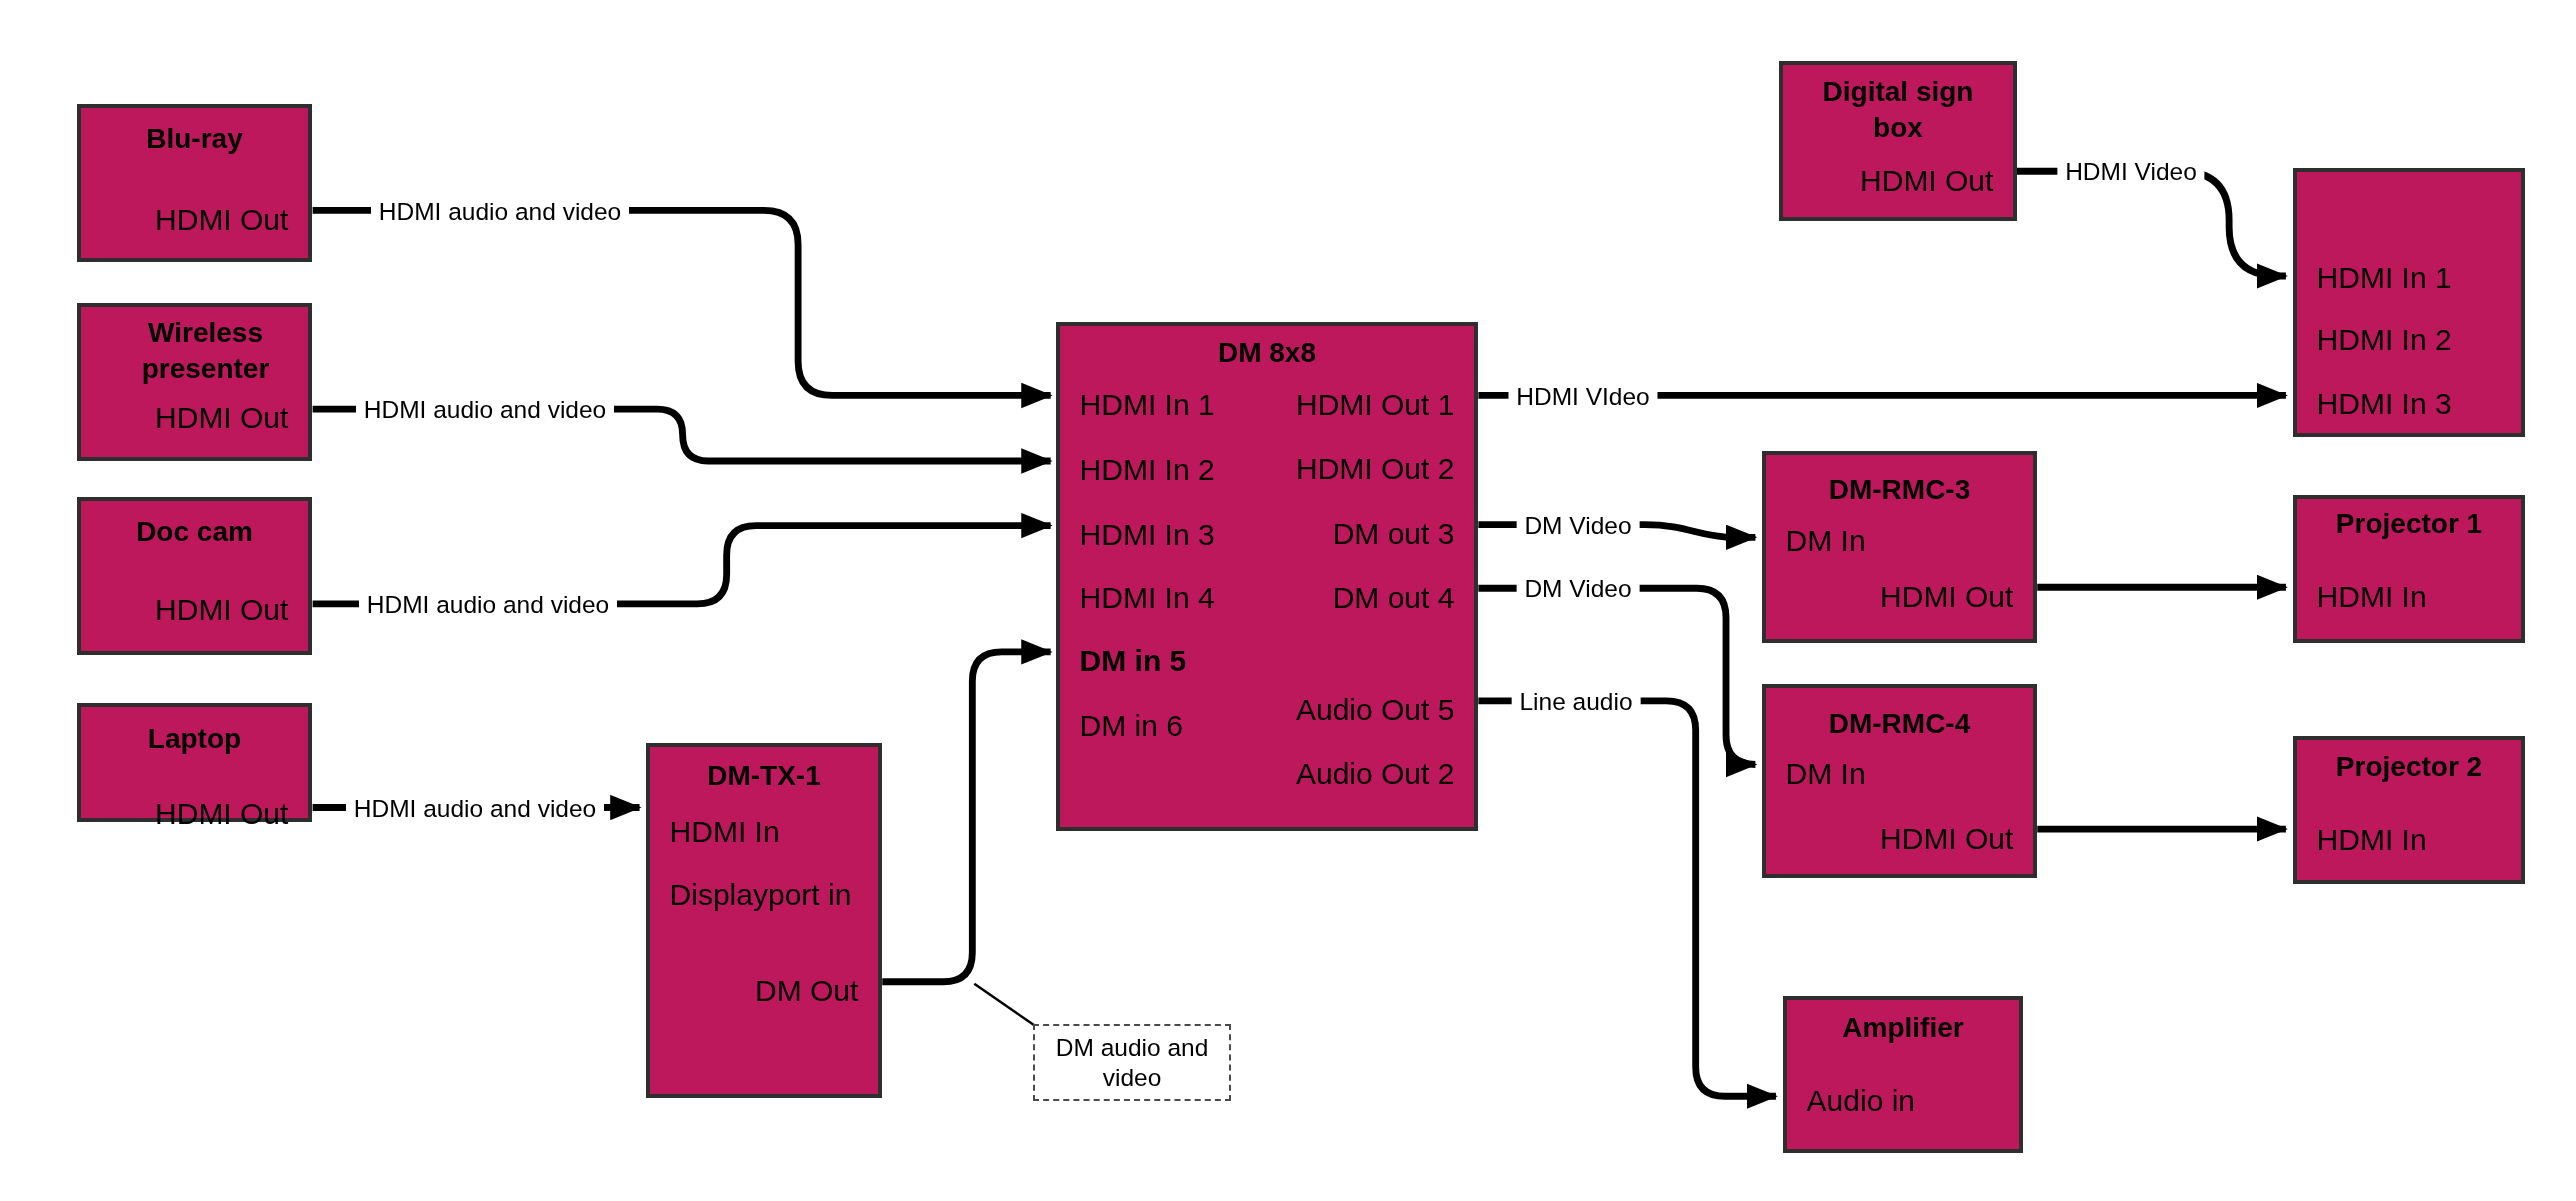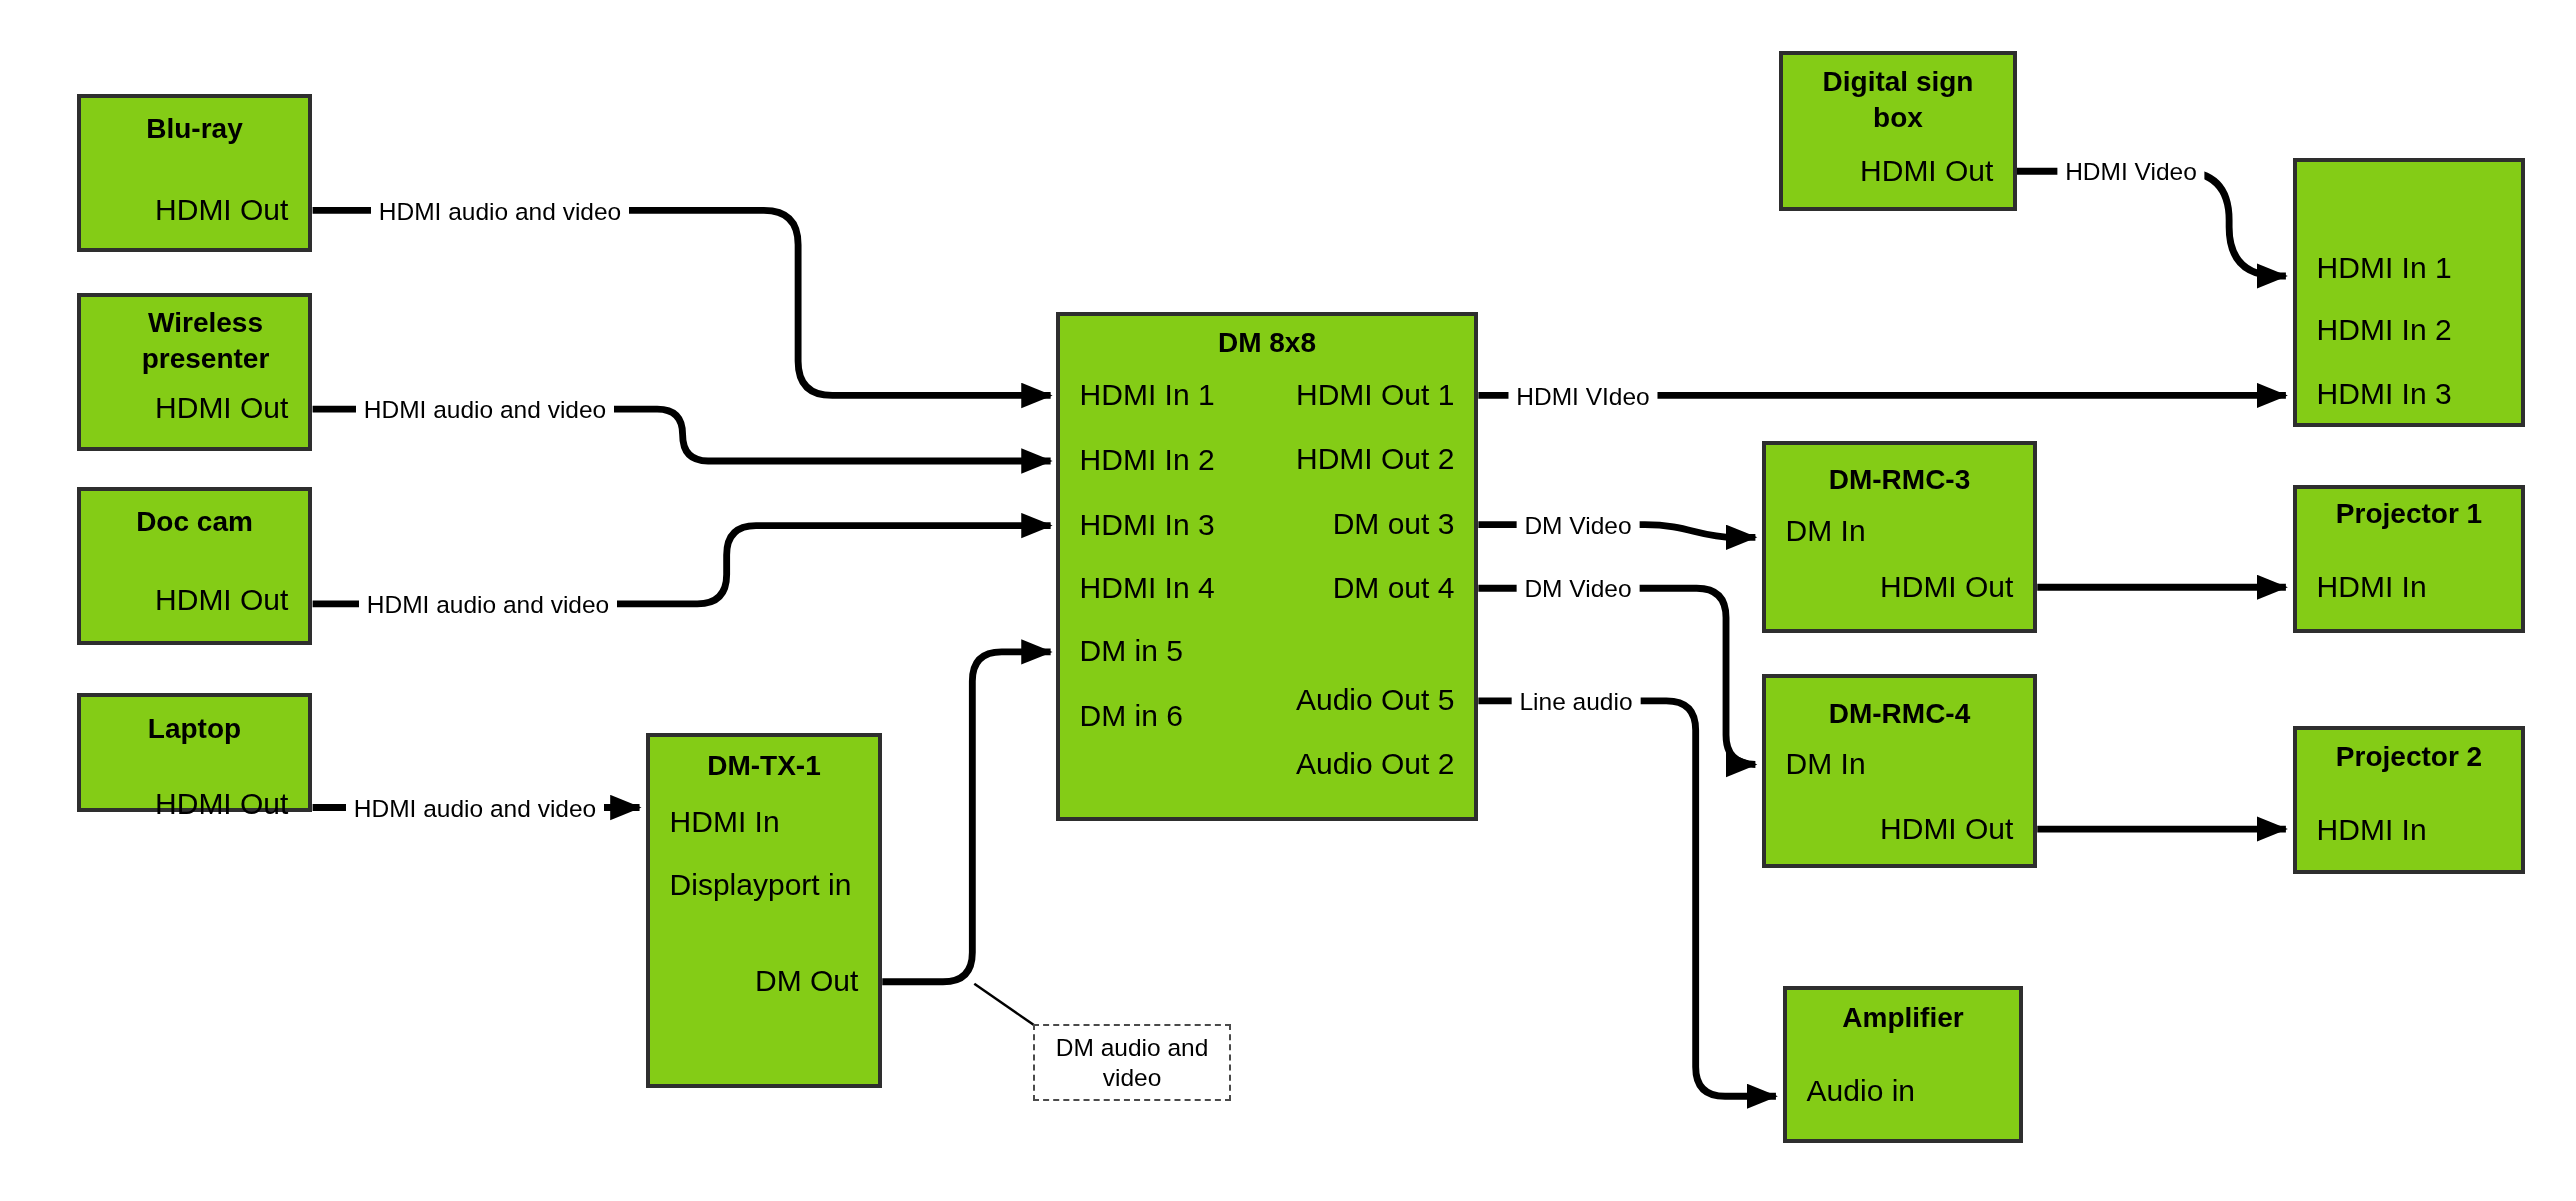--- a/index.html
+++ b/index.html
@@ -8,22 +8,22 @@
     width:2576px;height:1201px;
     background:#ffffff;
     font-family:"Liberation Sans", sans-serif;
     overflow:hidden;
   }
   .wires{position:absolute;left:0;top:0;z-index:1;}
   .wires path{fill:none;stroke:#000000;stroke-width:7;}
   .wires line{stroke:#000000;stroke-width:2.5;}
   .node{
     position:absolute;box-sizing:border-box;
-    background:#84cc16;border:4.9px solid #2e2e2e;
-    z-index:2;color:#000000;
+    background:#be185d;border:4.9px solid #2e2e2e;
+    z-index:2;color:#000000;margin-top:10px;
   }
   .node-title{
     position:absolute;left:0;right:0;text-align:center;
     font-weight:bold;font-size:28px;line-height:36px;color:#000;
   }
   .port{
     position:absolute;font-size:30px;line-height:31px;
     white-space:nowrap;color:#000;
   }
   .port.left{left:19.6px;text-align:left;}
@@ -98,21 +98,21 @@
       <div class="port right" style="top: 228px;">DM Out</div>
     </div>
     <div class="node" style="left: 1056px; top: 312px; width: 422px; height: 509px; border-color: rgb(46, 46, 46);">
       <div class="node-title" style="top: 8.8px;">
         <div>DM 8x8</div>
       </div>
       <div class="port left" style="top: 63px;">HDMI In 1</div>
       <div class="port left" style="top: 128px;">HDMI In 2</div>
       <div class="port left" style="top: 193px;">HDMI In 3</div>
       <div class="port left" style="top: 256px;">HDMI In 4</div>
-      <div class="port left" style="top: 319px;">DM in 5</div>
+      <div class="port left" style="top: 319px; font-weight: bold;">DM in 5</div>
       <div class="port left" style="top: 384px;">DM in 6</div>
       <div class="port right" style="top: 63px;">HDMI Out 1</div>
       <div class="port right" style="top: 127px;">HDMI Out 2</div>
       <div class="port right" style="top: 192px;">DM out 3</div>
       <div class="port right" style="top: 256px;">DM out 4</div>
       <div class="port right" style="top: 368px;">Audio Out 5</div>
       <div class="port right" style="top: 432px;">Audio Out 2</div>
     </div>
     <div class="node" style="left: 1779px; top: 51px; width: 238px; height: 160px; border-color: rgb(46, 46, 46);">
       <div class="node-title" style="top: 8.8px;">

